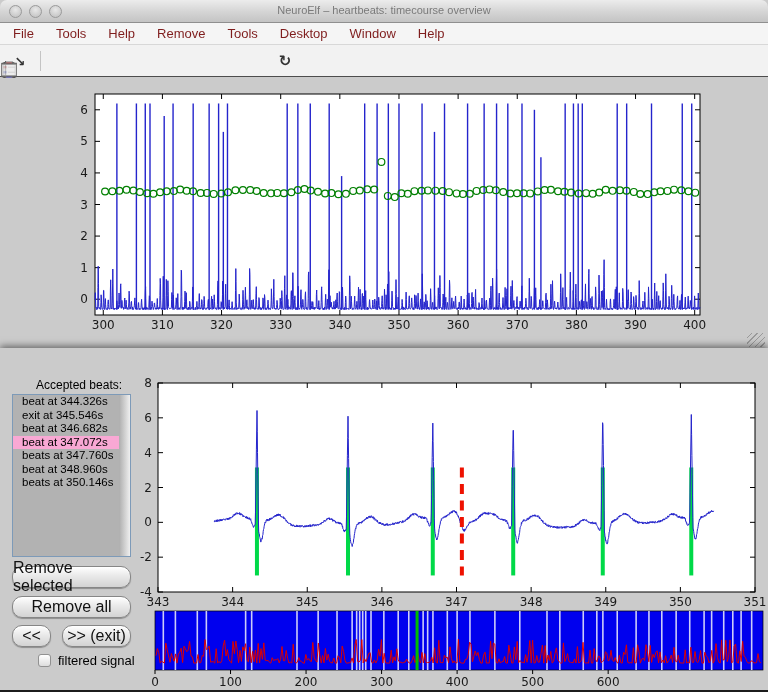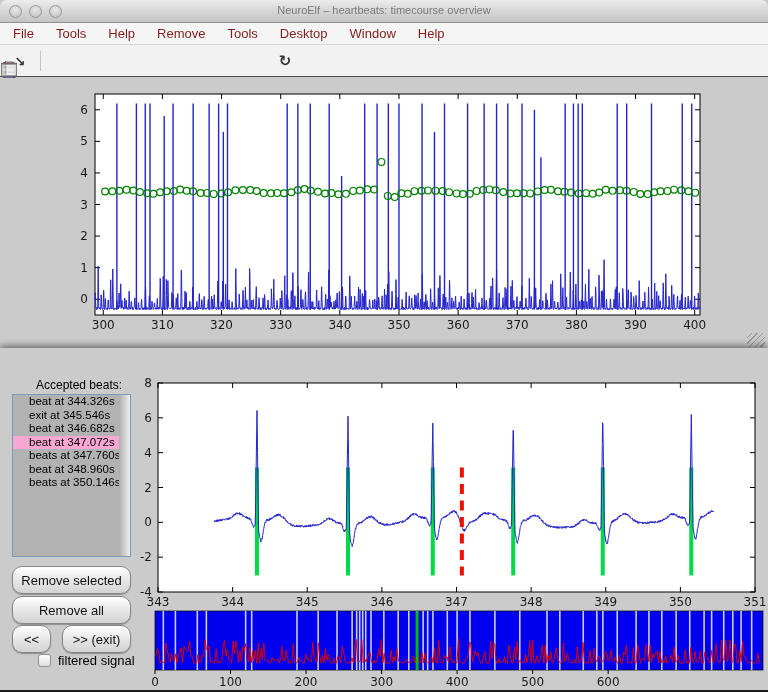--- a/index.html
+++ b/index.html
@@ -34,25 +34,25 @@
   .figure-area{position:absolute;left:0;top:78px;width:768px;height:274px;background:#cbcbcb;}
   .resize-grip{position:absolute;right:3px;top:333px;width:18px;height:14px;
      background:repeating-linear-gradient(135deg,transparent 0 3px,#9a9a9a 3px 4px);}
   
   .content{position:absolute;left:0;top:24px;width:768px;height:320px;}
   .side-label{position:absolute;left:12px;top:6px;font-size:12px;color:#000;margin-left:24px;}
   .listbox{position:absolute;left:12px;top:22px;width:119px;height:163px;background:#b2b2b2;
            border:1px solid #7d9ab8;overflow:hidden;}
   .lb-scroll{position:absolute;right:0;top:0;width:11px;height:100%;
              background:linear-gradient(90deg,#aeaeae,#efefef);}
-  .lb-item{font-size:11.5px;line-height:13.5px;color:#000;padding-left:16px;white-space:nowrap;}
+  .lb-item{font-size:11.5px;line-height:13.5px;color:#000;padding-left:9px;white-space:nowrap;}
   .lb-item.sel{background:#f9a8d4;}
-  .mac-btn{position:absolute;height:28px;border:1px solid #868686;border-radius:10px;
+  .mac-btn{position:absolute;height:22px;border:1px solid #868686;border-radius:10px;
            background:linear-gradient(#ffffff,#e9e9e9 45%,#d3d3d3);
-           font-size:13px;color:#111;display:flex;align-items:center;justify-content:center;
+           font-size:16px;color:#111;display:flex;align-items:center;justify-content:center;
            box-shadow:inset 0 1px 0 #fff,0 1px 1px rgba(0,0,0,.3);cursor:default;
            font-family:"Liberation Sans","DejaVu Sans",sans-serif;}
   .checkbox-row{position:absolute;left:38px;top:281px;display:flex;align-items:center;gap:7px;}
   .checkbox{width:13px;height:13px;border:1px solid #919191;border-radius:3px;
             background:linear-gradient(#fff,#ddd);}
   .checkbox-label{font-size:13px;color:#000;}
   
   svg{position:absolute;left:0;}
   svg text{font-family:"DejaVu Sans",sans-serif;font-size:12px;fill:#1a1a1a;}
 </style>

